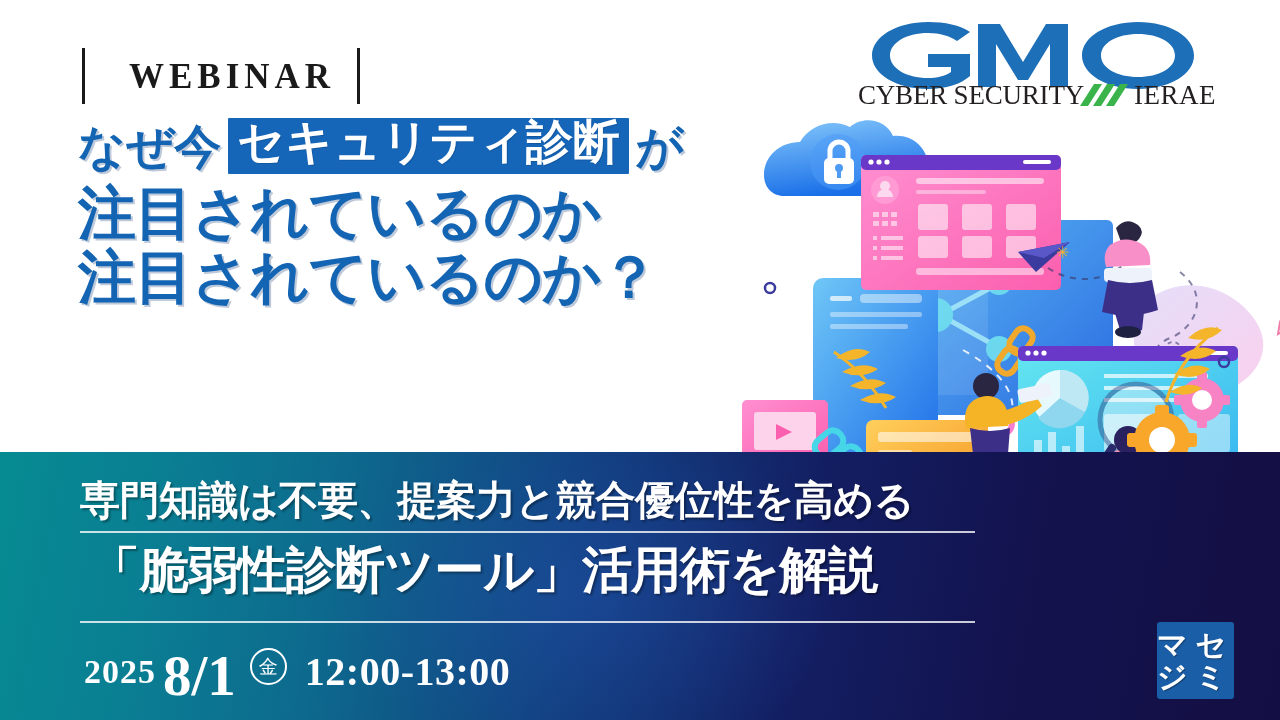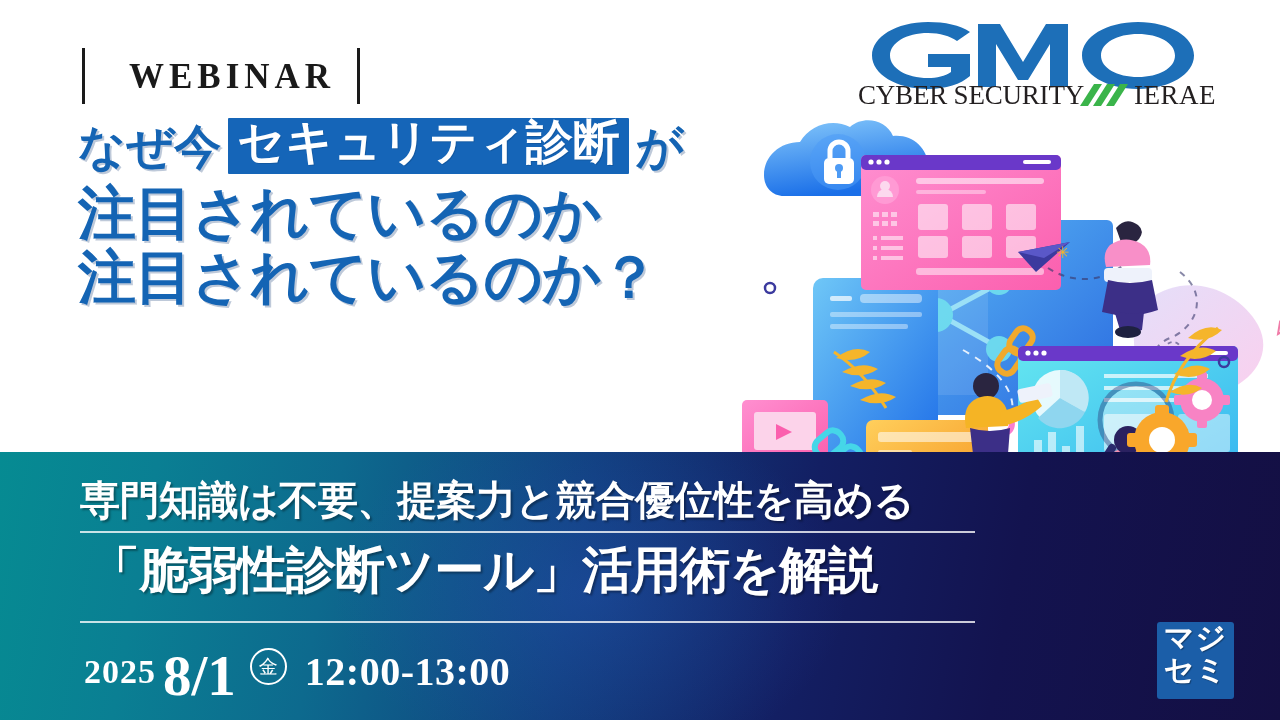--- a/index.html
+++ b/index.html
@@ -174,21 +174,21 @@
   }
 
   
   .maji-logo {
     position: absolute;
     left: 1157px; top: 622px;
     width: 77px; height: 77px;
     background: #1b5ea8;
     border-radius: 3px;
     display: flex;
-    flex-direction: column;
+    flex-direction: row;
     align-items: center;
     color: #ffffff;
     font-weight: 700;
     line-height: 1.05;
     text-shadow: 1px 1px 1px rgba(0,0,0,0.35);
   }
   .maji-row { font-size: 30px; letter-spacing: 1px; }
 </style>
 </head>
 <body>

